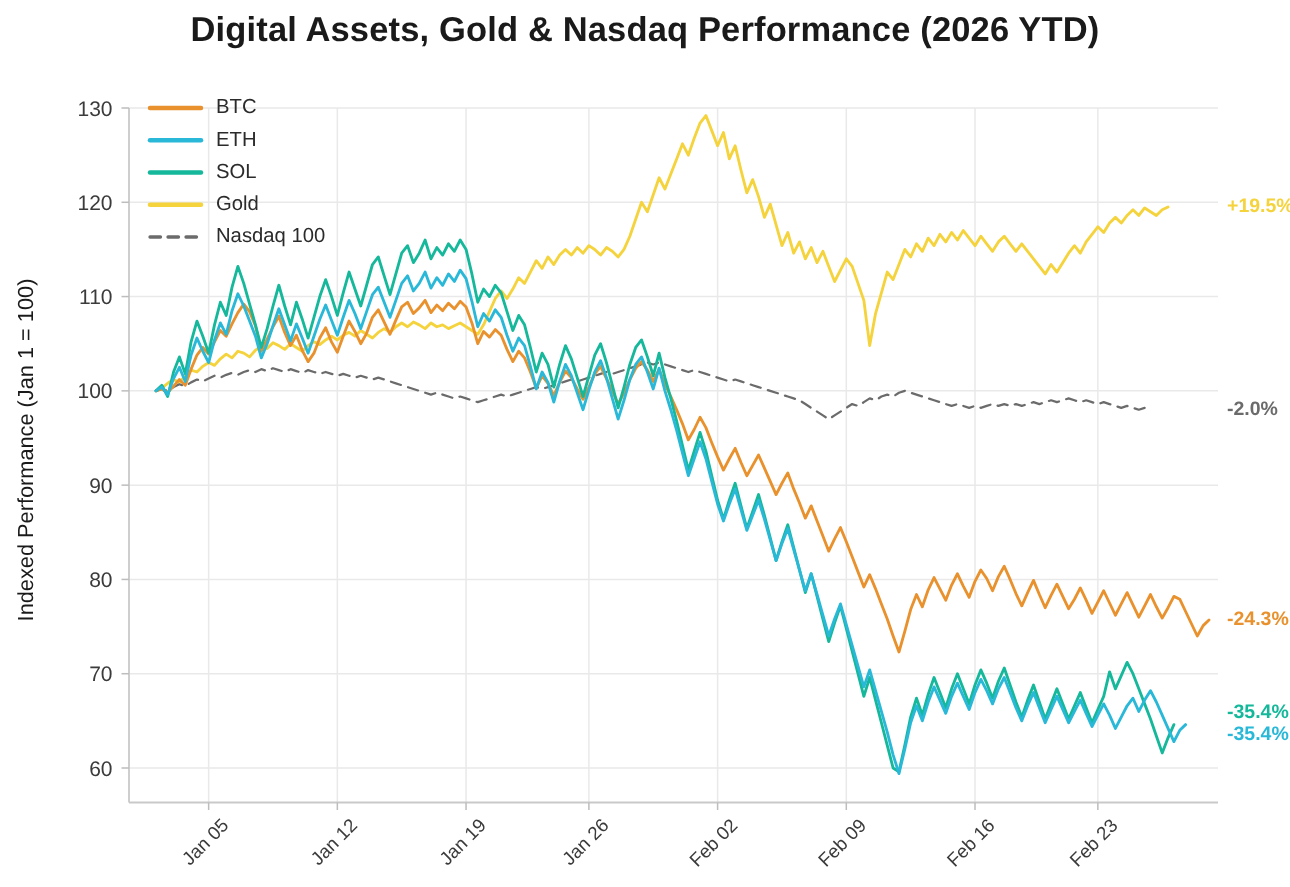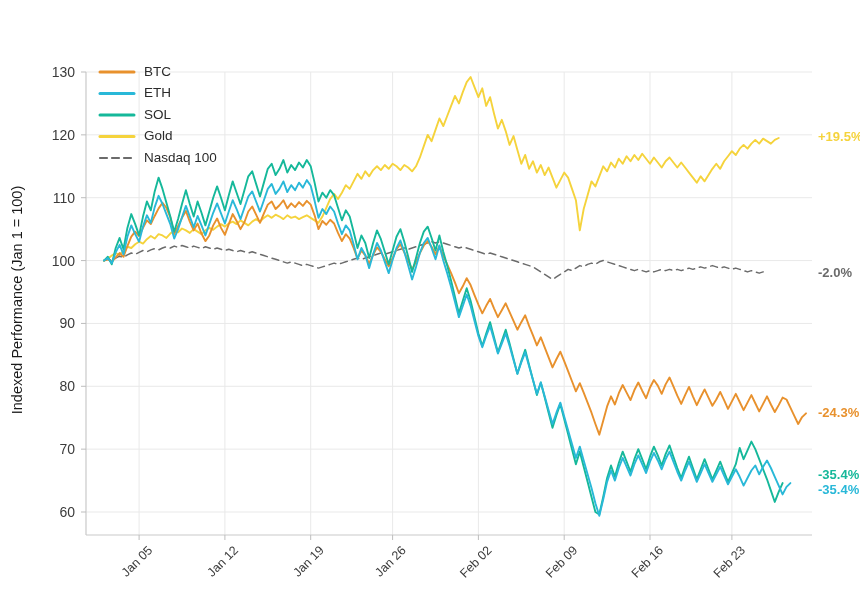--- a/index.html
+++ b/index.html
@@ -85,20 +85,21 @@
     fill: none;
     stroke-linejoin: round;
     stroke-linecap: round;
   }
 </style>
 </head>
 <body>
 
 <div id="chart-root">
 
+  <div class="chart-title">Digital Assets, Gold &amp; Nasdaq Performance (2026 YTD)</div>
 
   <svg id="plot-svg" width="860" height="591">
     <g id="gridlines">
         <line x1="86" x2="812" y1="512" y2="512" class="grid-line"></line>
         <line x1="86" x2="812" y1="449.14285714285717" y2="449.14285714285717" class="grid-line"></line>
         <line x1="86" x2="812" y1="386.2857142857143" y2="386.2857142857143" class="grid-line"></line>
         <line x1="86" x2="812" y1="323.42857142857144" y2="323.42857142857144" class="grid-line"></line>
         <line x1="86" x2="812" y1="260.57142857142856" y2="260.57142857142856" class="grid-line"></line>
         <line x1="86" x2="812" y1="197.71428571428572" y2="197.71428571428572" class="grid-line"></line>
         <line x1="86" x2="812" y1="134.85714285714286" y2="134.85714285714286" class="grid-line"></line>

